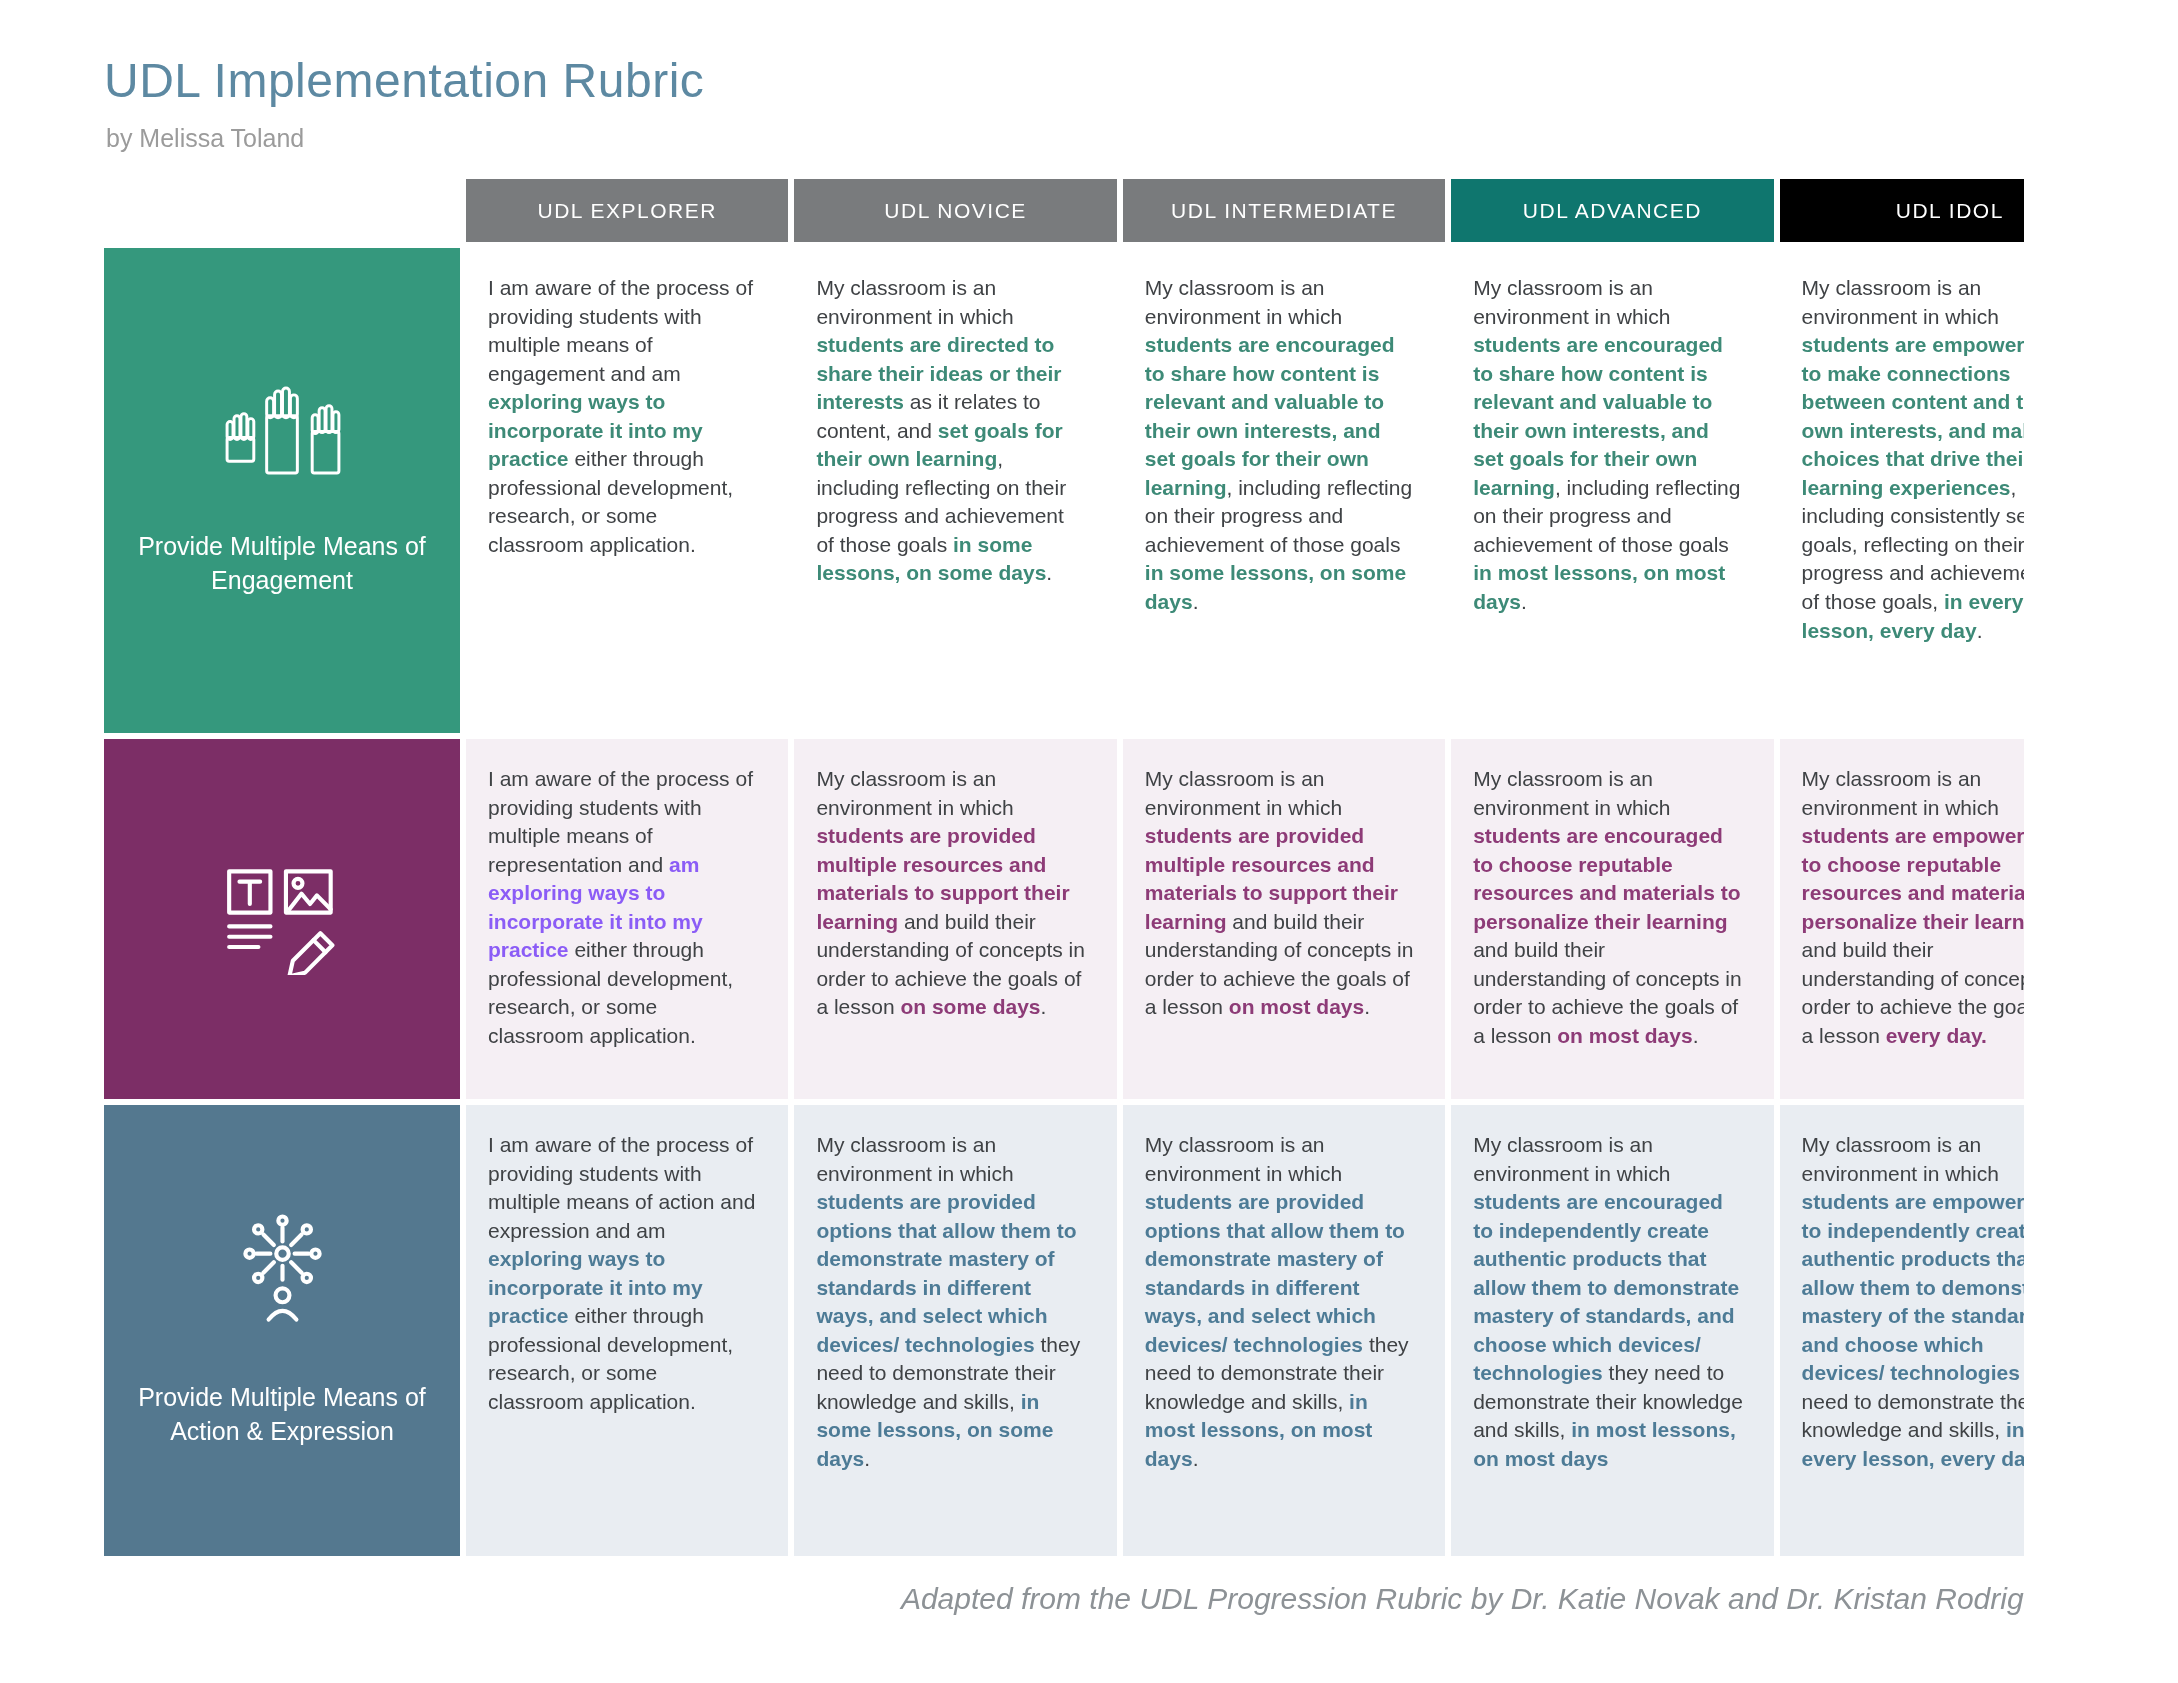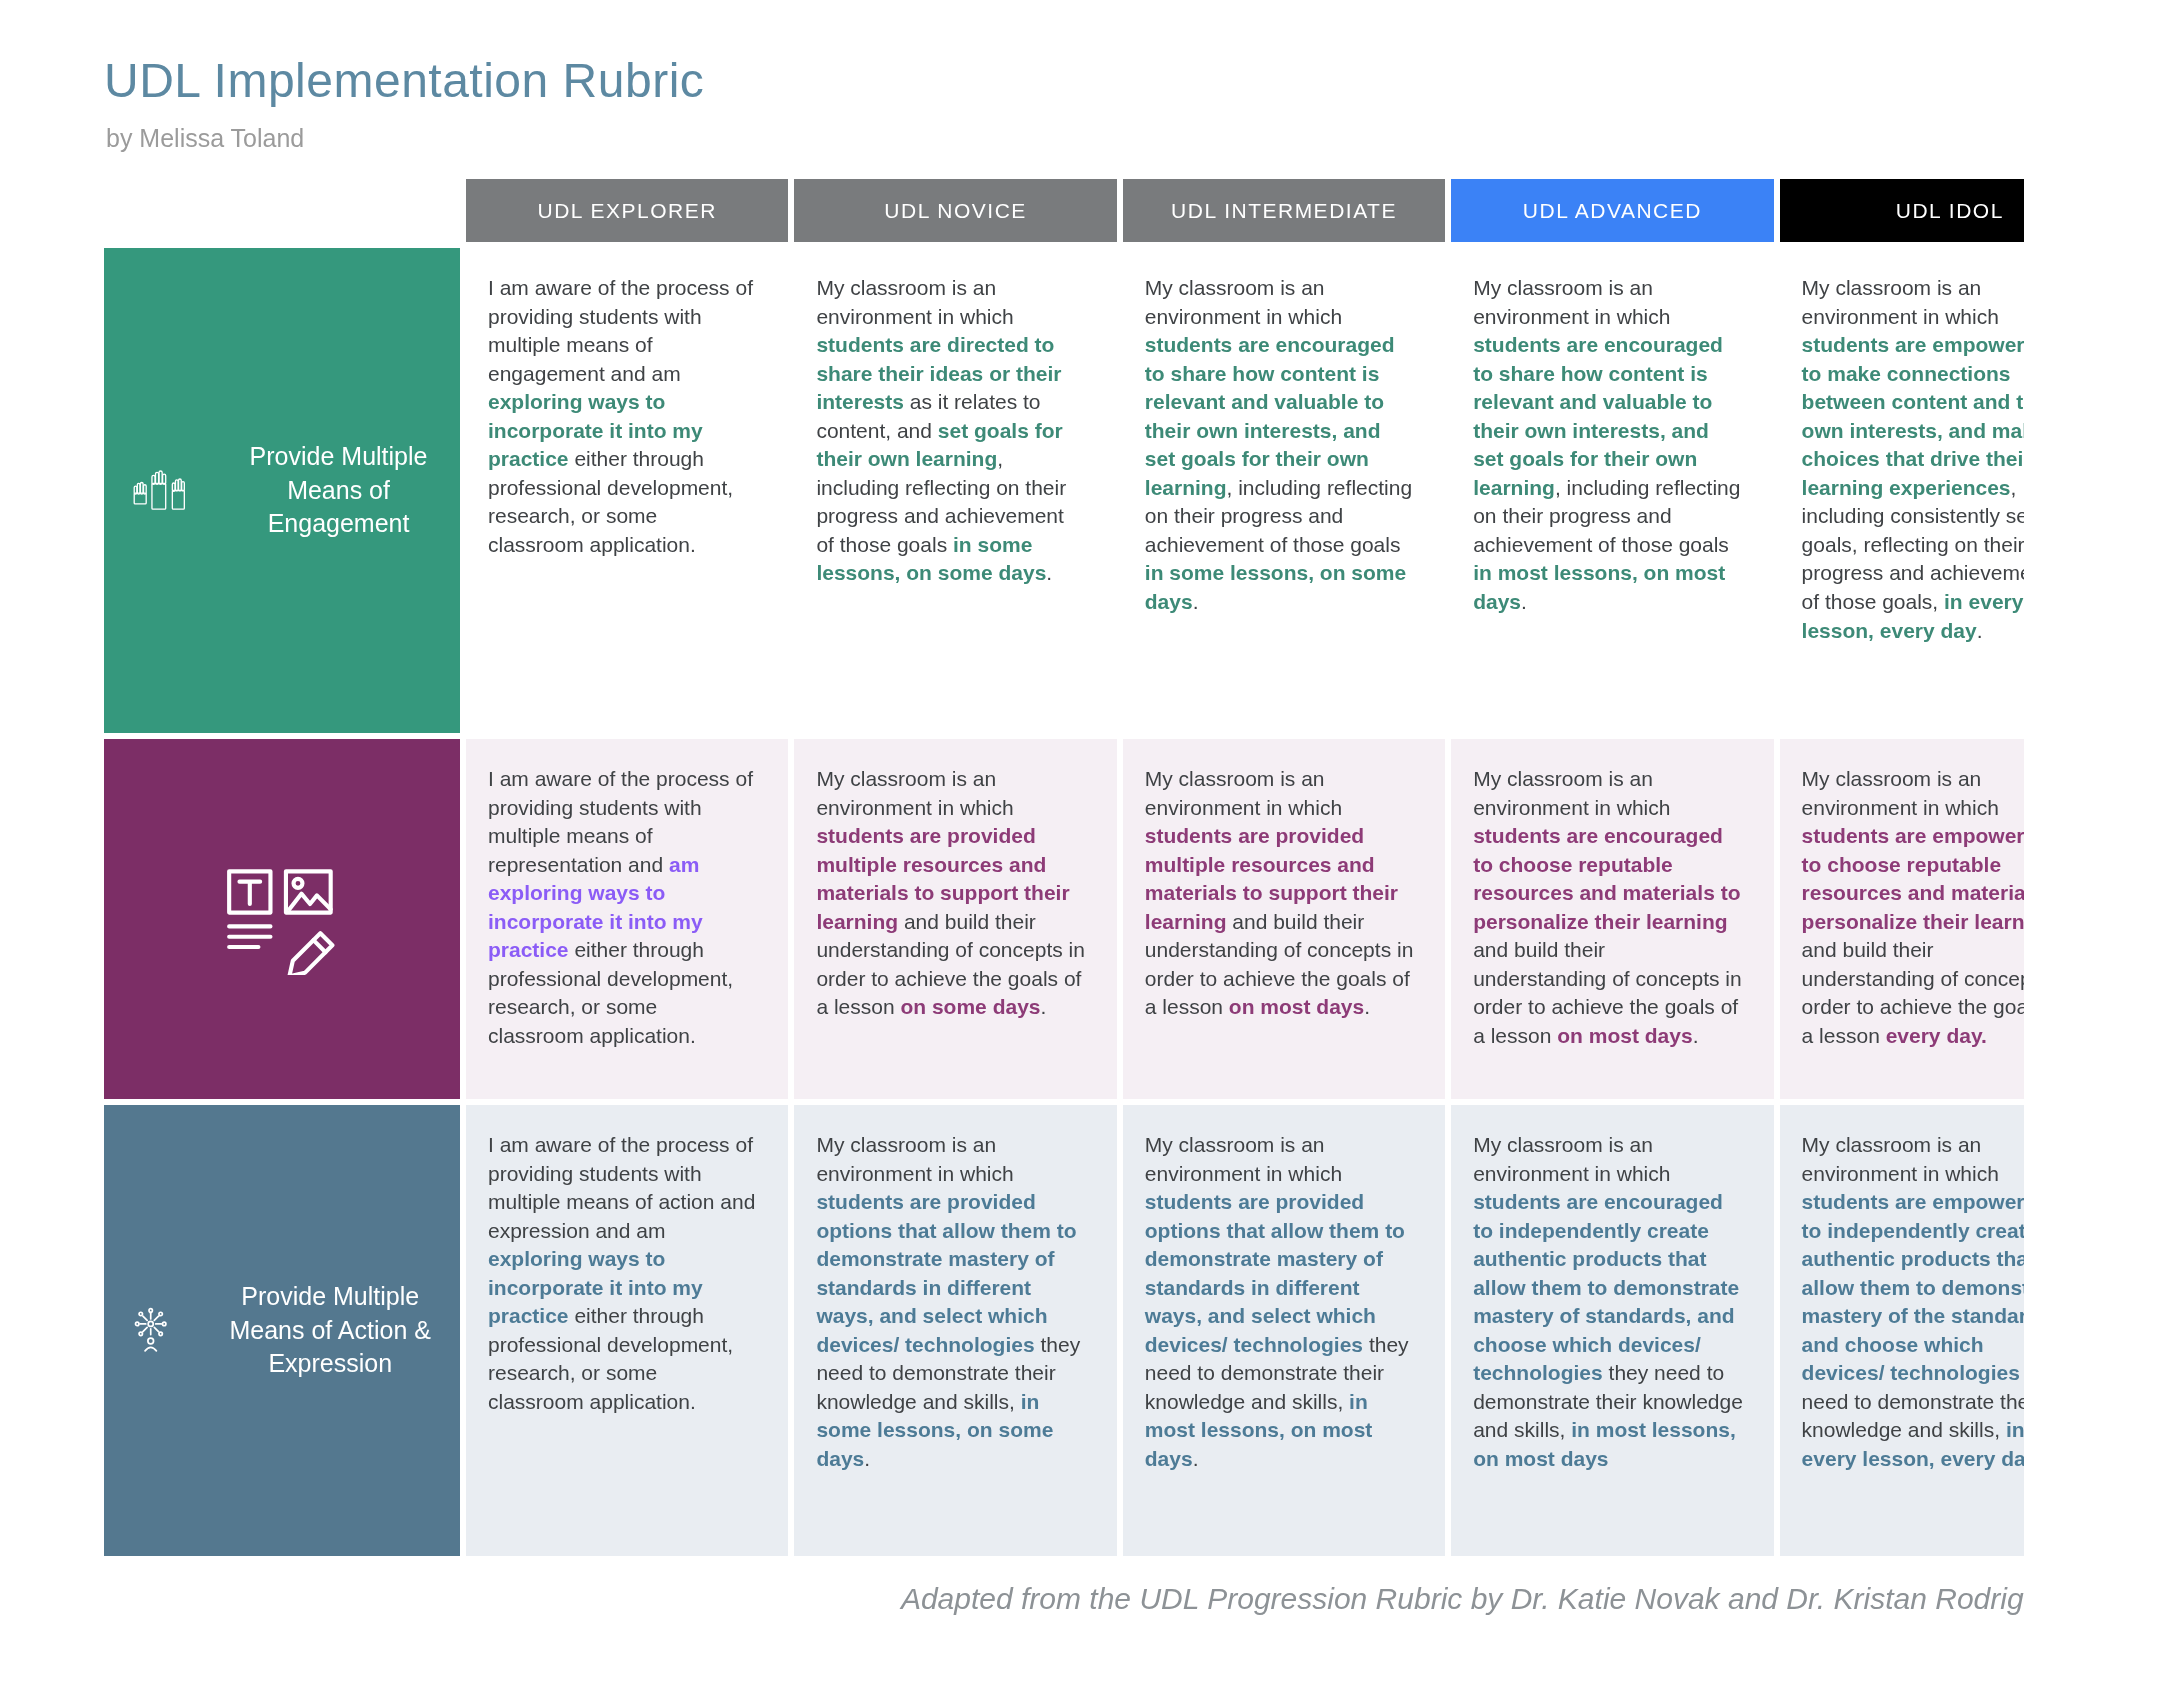--- a/index.html
+++ b/index.html
@@ -30,21 +30,21 @@
   }
   .corner{background:transparent;}
   .col-header{
     height:63px;
     display:flex;align-items:center;justify-content:center;
     color:#ffffff;
     font-size:21px;
     letter-spacing:1.5px;
   }
   .row-header{
-    display:flex;flex-direction:row;align-items:center;justify-content:center;
+    display:flex;flex-direction:column;align-items:center;justify-content:center;
     gap:51px;
     color:#ffffff;
     text-align:center;
     padding:0 24px;
     box-sizing:border-box;
   }
   .row-header .label{font-size:25px;line-height:1.35;font-weight:400;}
   .r1 .row-header{min-height:485px;}
   .r2 .row-header{min-height:360px;}
   .r3 .row-header{min-height:451px;}
@@ -76,21 +76,21 @@
 
     <h1 class="title" style="color: rgb(93, 137, 162);">UDL Implementation Rubric</h1>
     <div class="byline" style="color: rgb(155, 155, 155);">by Melissa Toland</div>
 
     <div class="rubric">
 
       <div class="corner"></div>
       <div class="col-header" style="background-color: rgb(121, 123, 125);">UDL EXPLORER</div>
       <div class="col-header" style="background-color: rgb(121, 123, 125);">UDL NOVICE</div>
       <div class="col-header" style="background-color: rgb(121, 123, 125);">UDL INTERMEDIATE</div>
-      <div class="col-header" style="background-color: #3b82f6;">UDL ADVANCED</div>
+      <div class="col-header" style="background-color: #0f766e;">UDL ADVANCED</div>
       <div class="col-header" style="background-color: #000000; padding-left: 18px;">UDL IDOL</div>
 
       <div class="row r1">
         <div class="row-header" style="background-color: rgb(53, 152, 125);">
           <svg class="icon" width="139" height="95" viewBox="0 0 140 96">
             <g stroke="#ffffff" fill="none" stroke-width="3" stroke-linejoin="round" stroke-linecap="round">
               <g transform="translate(14,30)">
                 <rect x="0" y="8" width="6" height="18" rx="3"></rect>
                   <rect x="7" y="2" width="6" height="24" rx="3"></rect>
                 <rect x="14" y="0" width="6" height="26" rx="3"></rect>

